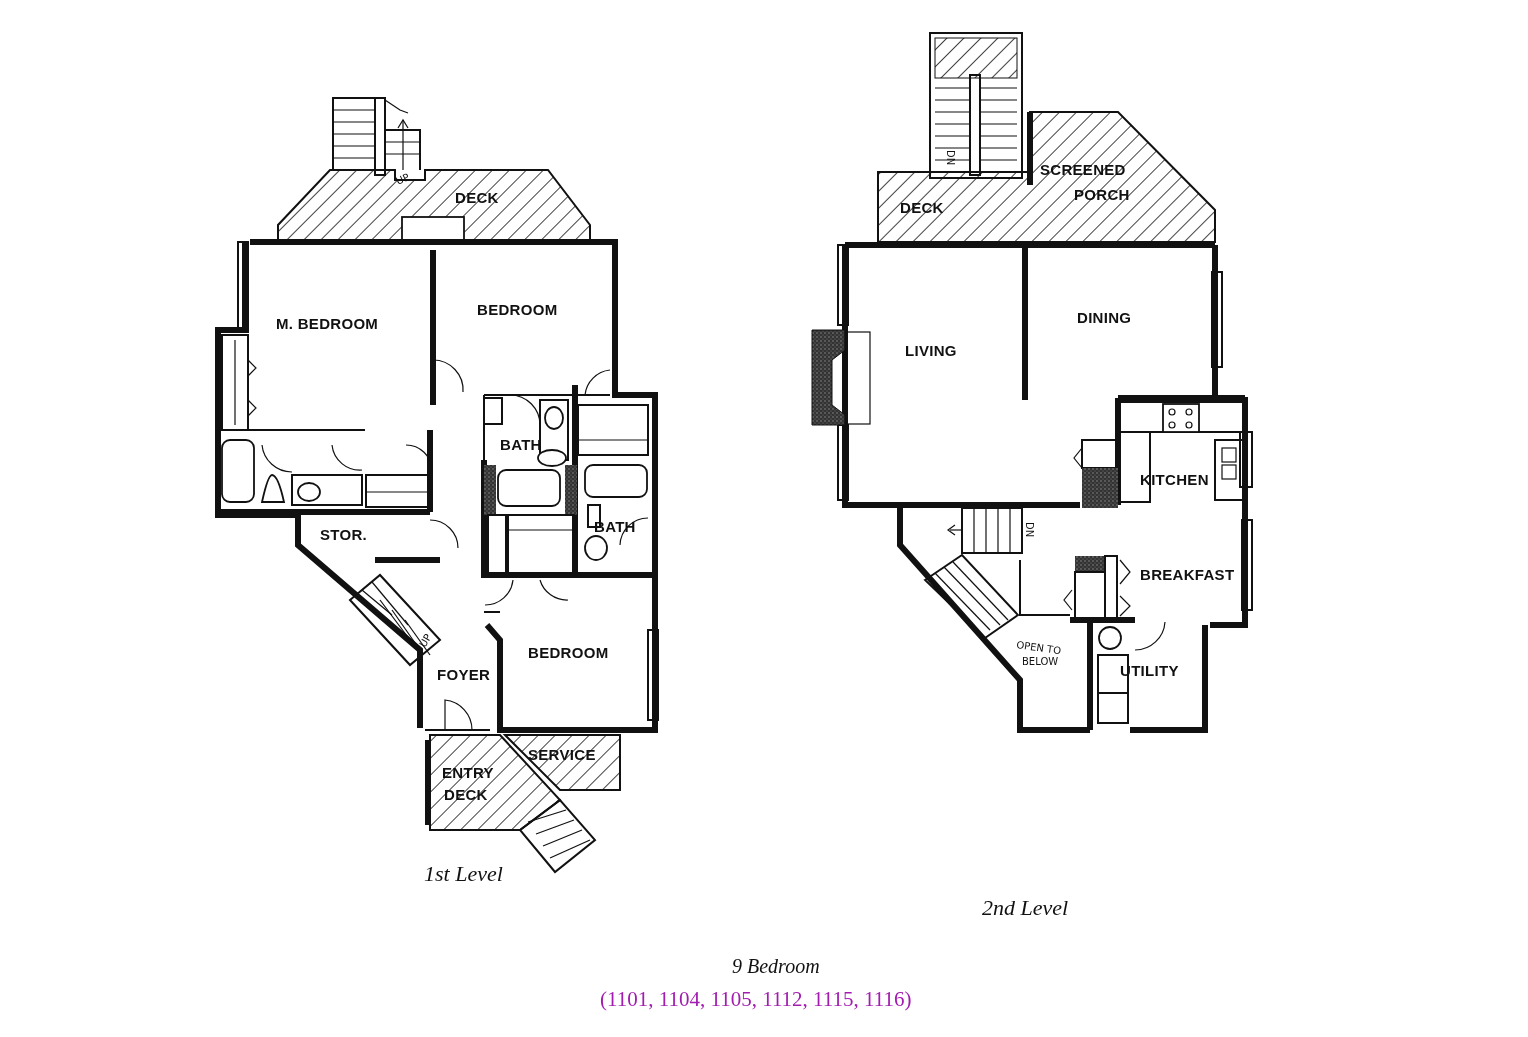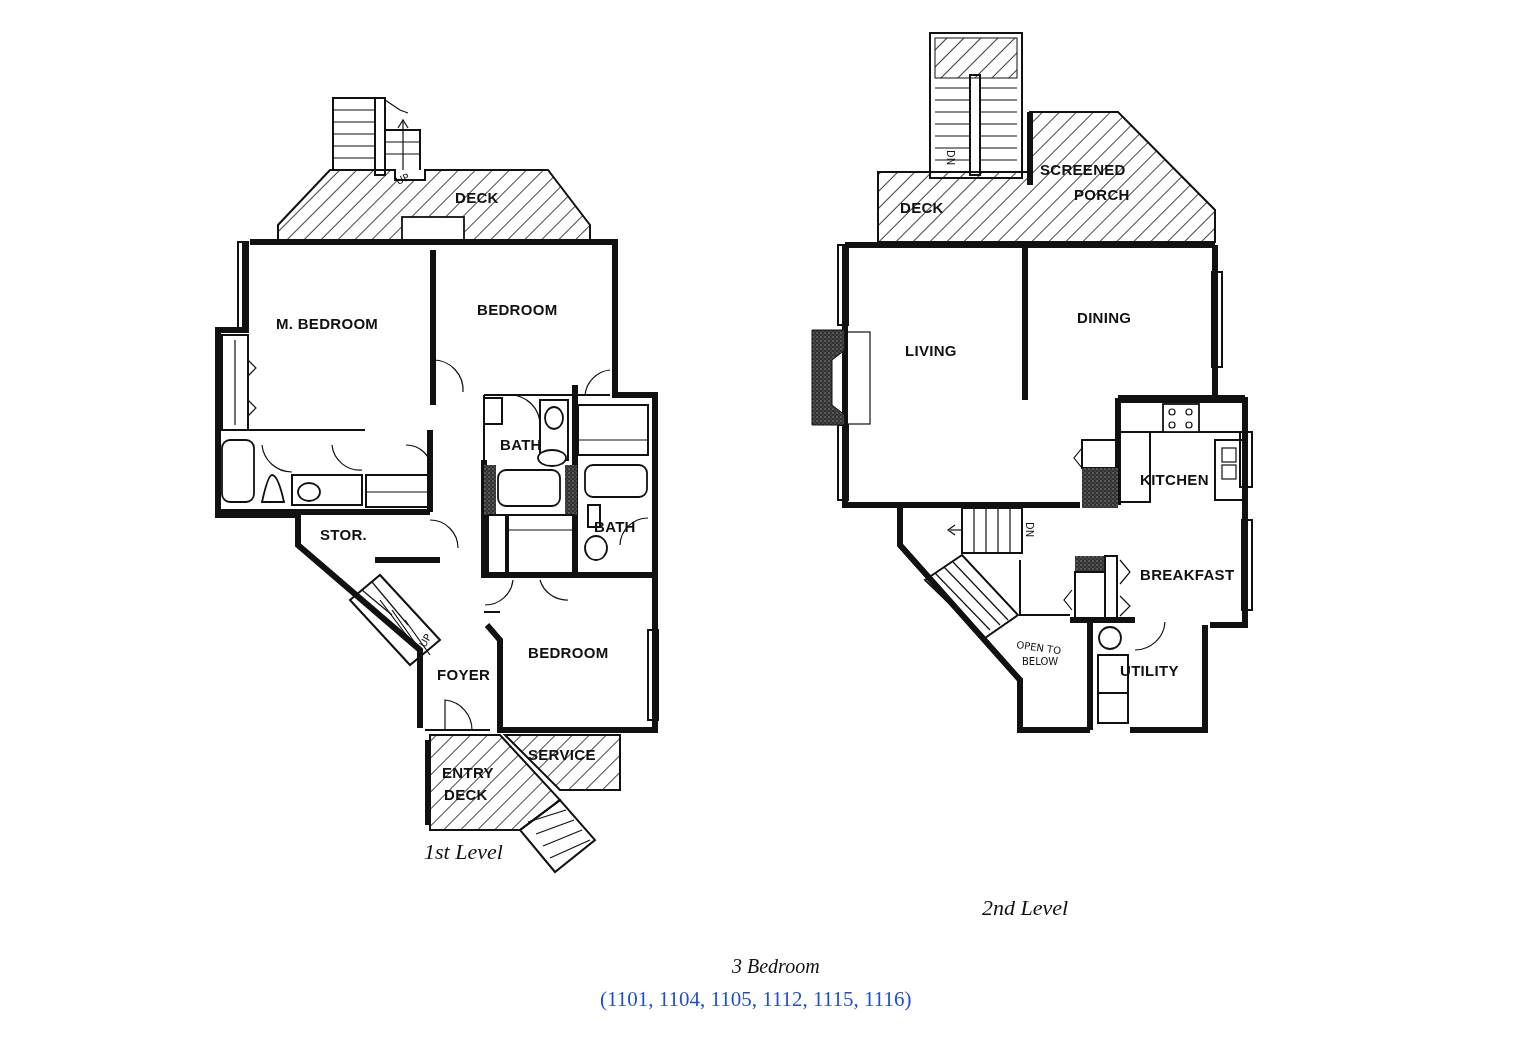--- a/index.html
+++ b/index.html
@@ -6,21 +6,21 @@
   body { width: 1528px; height: 1037px; position: relative; overflow: hidden; }
   svg.plan { position: absolute; left: 0; top: 0; }
   .wall { stroke: #111; stroke-width: 6; fill: none; stroke-linejoin: miter; }
   .thin { stroke: #111; stroke-width: 2; fill: none; }
   .hair { stroke: #111; stroke-width: 1.2; fill: none; }
   .fixture { stroke: #111; stroke-width: 1.8; fill: #fff; }
   .room-label { font-family: "Liberation Sans", sans-serif; font-weight: bold; font-size: 15px; fill: #111; letter-spacing: 0.3px; }
   .hand { font-family: "DejaVu Sans", sans-serif; font-size: 10px; fill: #111; }
   .caption { position: absolute; font-family: "Liberation Serif", serif; font-style: italic; color: #111; white-space: nowrap; }
   .level-caption { font-size: 22px; }
-  .sub-caption { position: absolute; font-family: "Liberation Serif", serif; color: #1d4ed8; font-size: 21px; white-space: nowrap; }
+  .sub-caption { position: absolute; font-family: "Liberation Serif", serif; color: #a21caf; font-size: 21px; white-space: nowrap; }
 </style>
 </head>
 <body>
 
 <svg class="plan" width="1528" height="1037" viewBox="0 0 1528 1037" xmlns="http://www.w3.org/2000/svg">
   <defs>
     <pattern id="hatch" patternUnits="userSpaceOnUse" width="12" height="12" patternTransform="rotate(45)">
       <line x1="0" y1="0" x2="0" y2="12" stroke="#111" stroke-width="1.6"></line>
     </pattern>
     <pattern id="stipple" patternUnits="userSpaceOnUse" width="4" height="4">
@@ -264,16 +264,16 @@
     <text class="room-label" x="1140" y="485">KITCHEN</text>
     <text class="room-label" x="1140" y="580">BREAKFAST</text>
     <text class="room-label" x="1120" y="676">UTILITY</text>
     <text class="hand" x="947" y="150" transform="rotate(90 947 150)">DN</text>
     <text class="hand" x="1026" y="522" transform="rotate(90 1026 522)">DN</text>
     <text class="hand" x="1016" y="648" transform="rotate(8 1016 648)">OPEN TO</text>
     <text class="hand" x="1022" y="665">BELOW</text>
   </g>
 </svg>
 
-<div class="caption level-caption" style="left:424px; top:839px;text-align:right;">1st Level</div>
+<div class="caption level-caption" style="left:424px; top:861px;text-align:right;">1st Level</div>
 <div class="caption level-caption" style="left:982px; top:883px;margin-top:12px;">2nd Level</div>
-<div class="caption" style="left:732px; top:955px; font-size:20px;">3 Bedroom</div>
+<div class="caption" style="left:732px; top:955px; font-size:20px;">9 Bedroom</div>
 <div class="sub-caption" style="left:600px; top:987px;">(1101, 1104, 1105, 1112, 1115, 1116)</div>
 
 </body></html>

